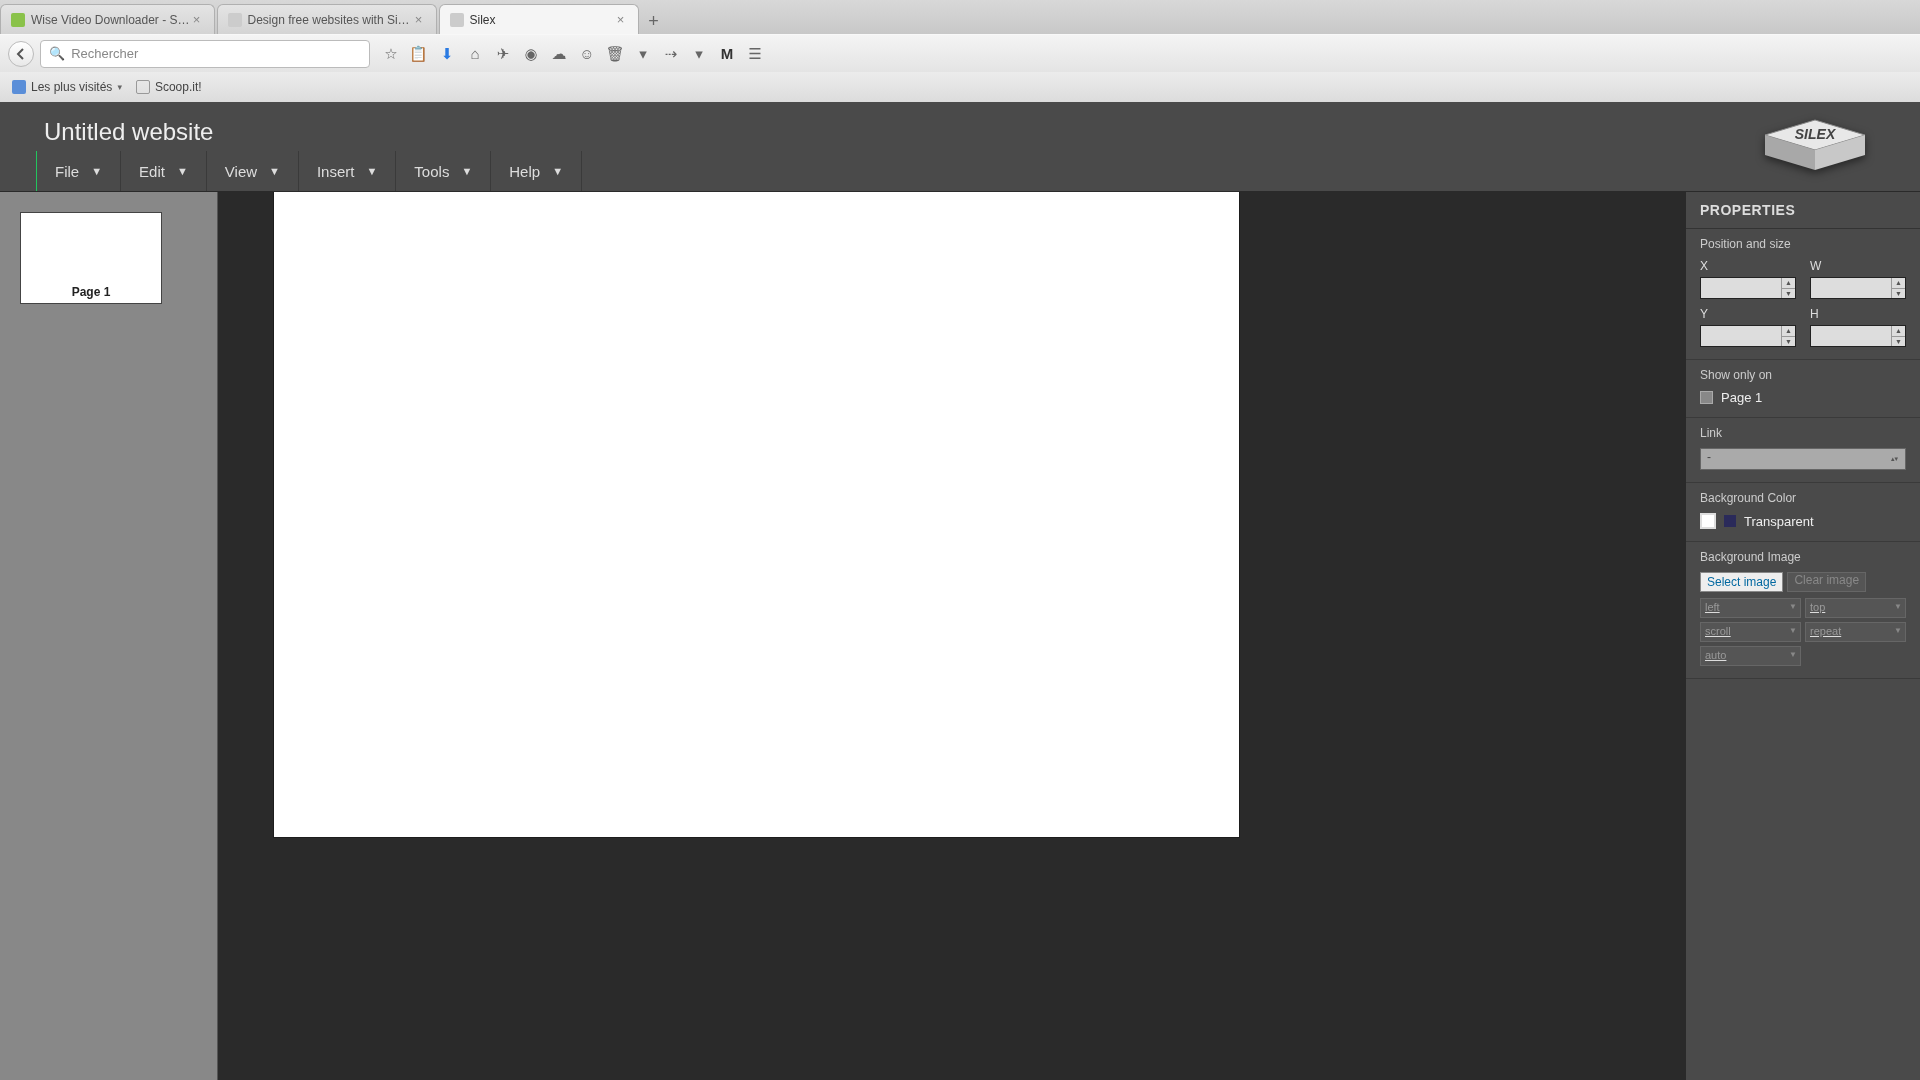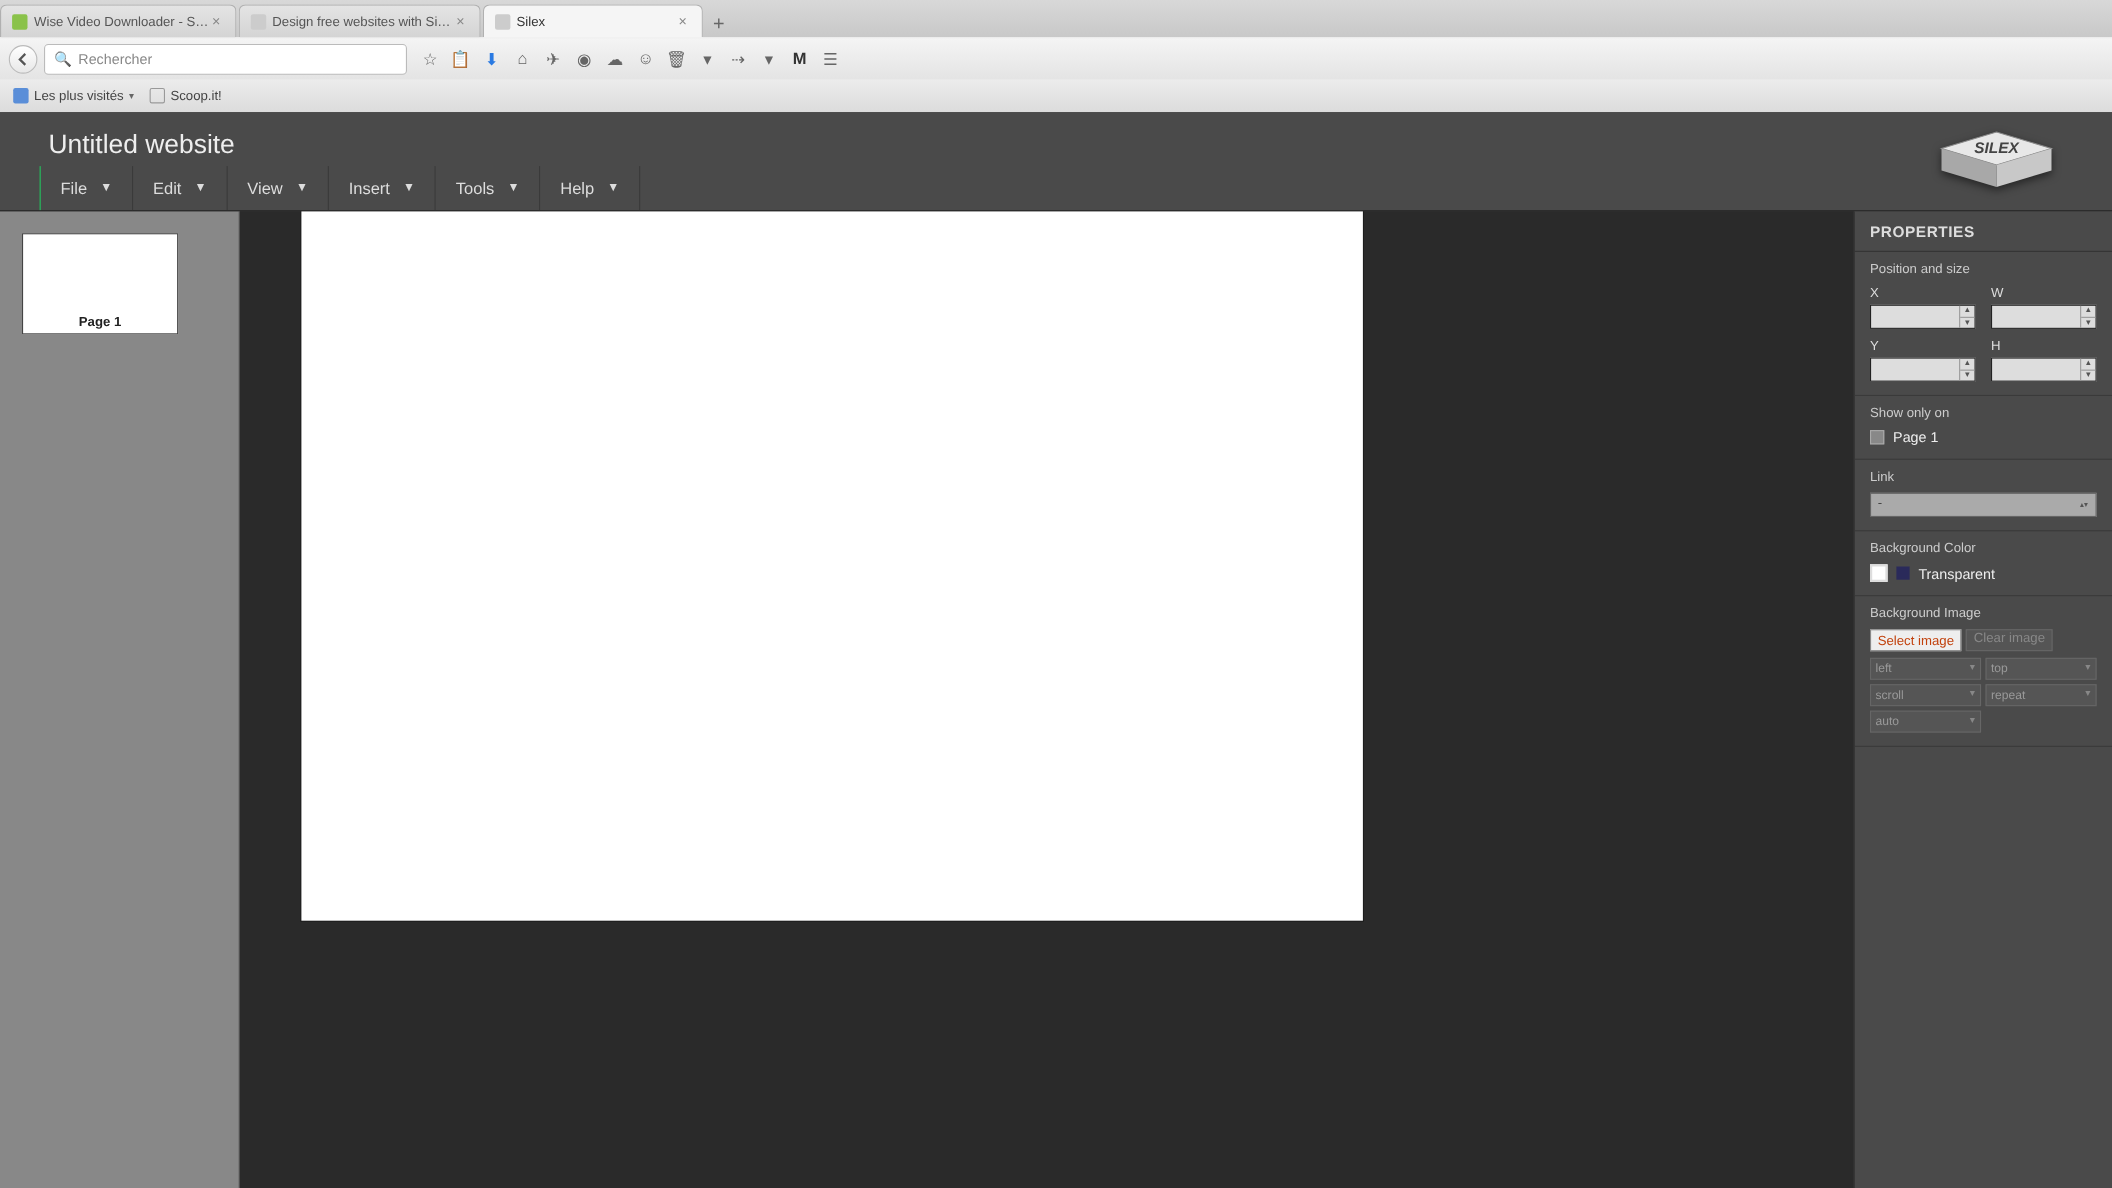--- a/index.html
+++ b/index.html
@@ -61,24 +61,24 @@
   .num-input .spinner { position:absolute; right:0; top:0; bottom:0; width:14px; border-left:1px solid #999; display:flex; flex-direction:column; }
   .num-input .spinner div { flex:1; display:flex; align-items:center; justify-content:center; font-size:7px; color:#555; }
   .num-input .spinner div:first-child { border-bottom:1px solid #999; }
   .check-row { display:flex; align-items:center; gap:8px; font-size:13px; color:#eee; }
   .checkbox { width:13px; height:13px; border:1px solid #aaa; background:#888; }
   .select-wide { width:100%; height:22px; background:#aaa; border:1px solid #666; position:relative; }
   .select-wide .arrows { position:absolute; right:4px; top:0; bottom:0; width:10px; display:flex; flex-direction:column; justify-content:center; font-size:7px; color:#555; }
   .color-sw { width:16px; height:16px; border:2px solid #ddd; background:#fff; display:inline-block; }
   .color-sw.dark { background:#2a2a5a; }
   .color-sw.grey { background:#666; border-color:#888; }
-  .btn-small { background:#eee; border:1px solid #888; color:#c2410c; font-size:12px; padding:2px 6px; display:inline-block; }
+  .btn-small { background:#eee; border:1px solid #888; color:#0369a1; font-size:12px; padding:2px 6px; display:inline-block; }
   .btn-faded { background:#555; border:1px solid #666; color:#888; font-size:12px; padding:0 6px; display:inline-block; }
   .img-selects { display:grid; grid-template-columns:1fr 1fr; gap:4px; margin-top:6px; }
-  .sel-faded { height:20px; background:#555; border:1px solid #666; position:relative; }
+  .sel-faded { height:20px; background:#555; border:1px solid #666; position:relative;text-decoration:underline; }
   .sel-faded .arr { position:absolute; right:3px; top:3px; font-size:8px; color:#888; }
   .border-row { display:flex; align-items:center; gap:8px; margin-bottom:10px; }
   .border-row label { font-size:13px; width:48px; }
   .border-row .num-input { width:50px; }
 
   .url-seg-light { color:#888; }
   .url-seg-dark { color:#222; font-weight:500; }
 </style>
 </head>
 <body>

